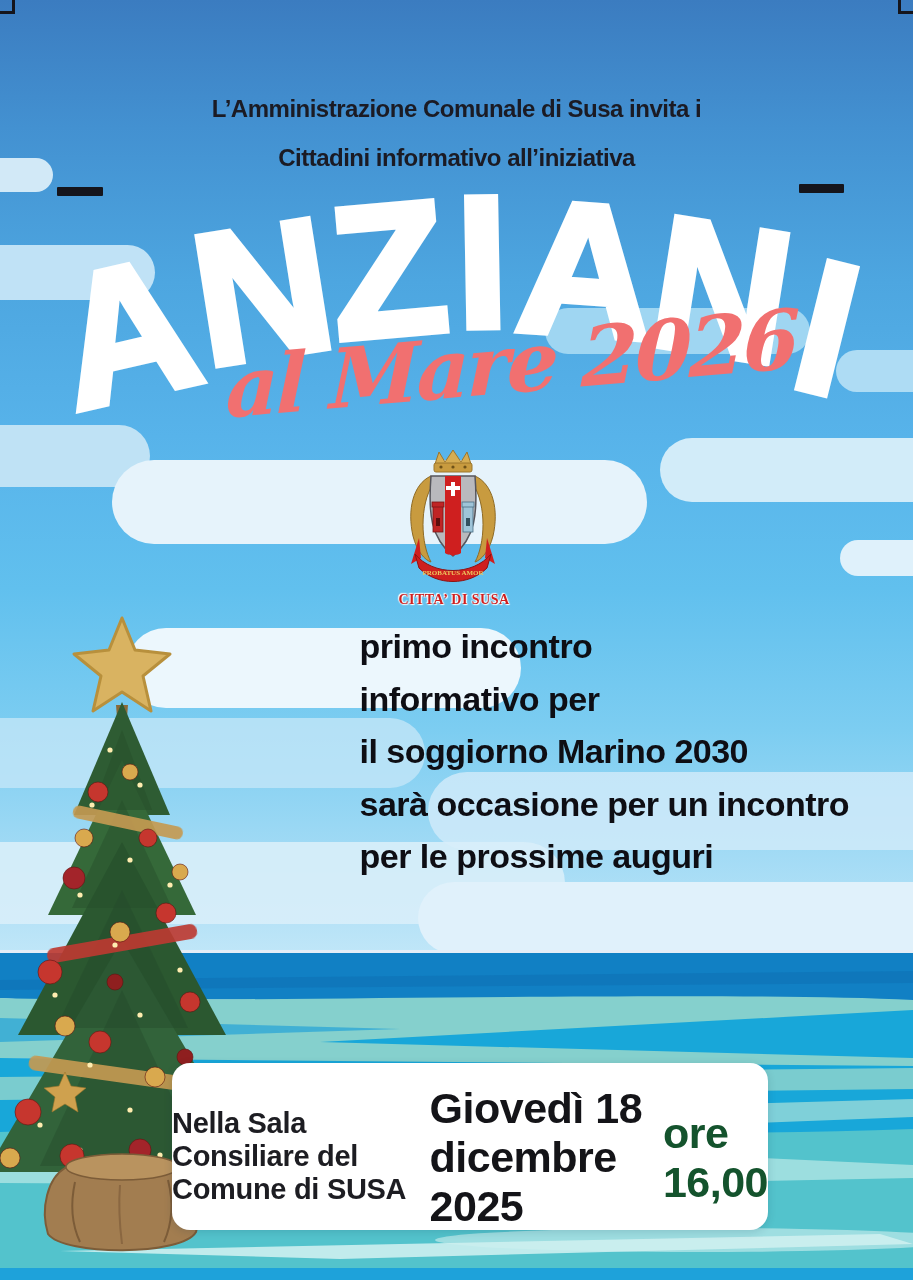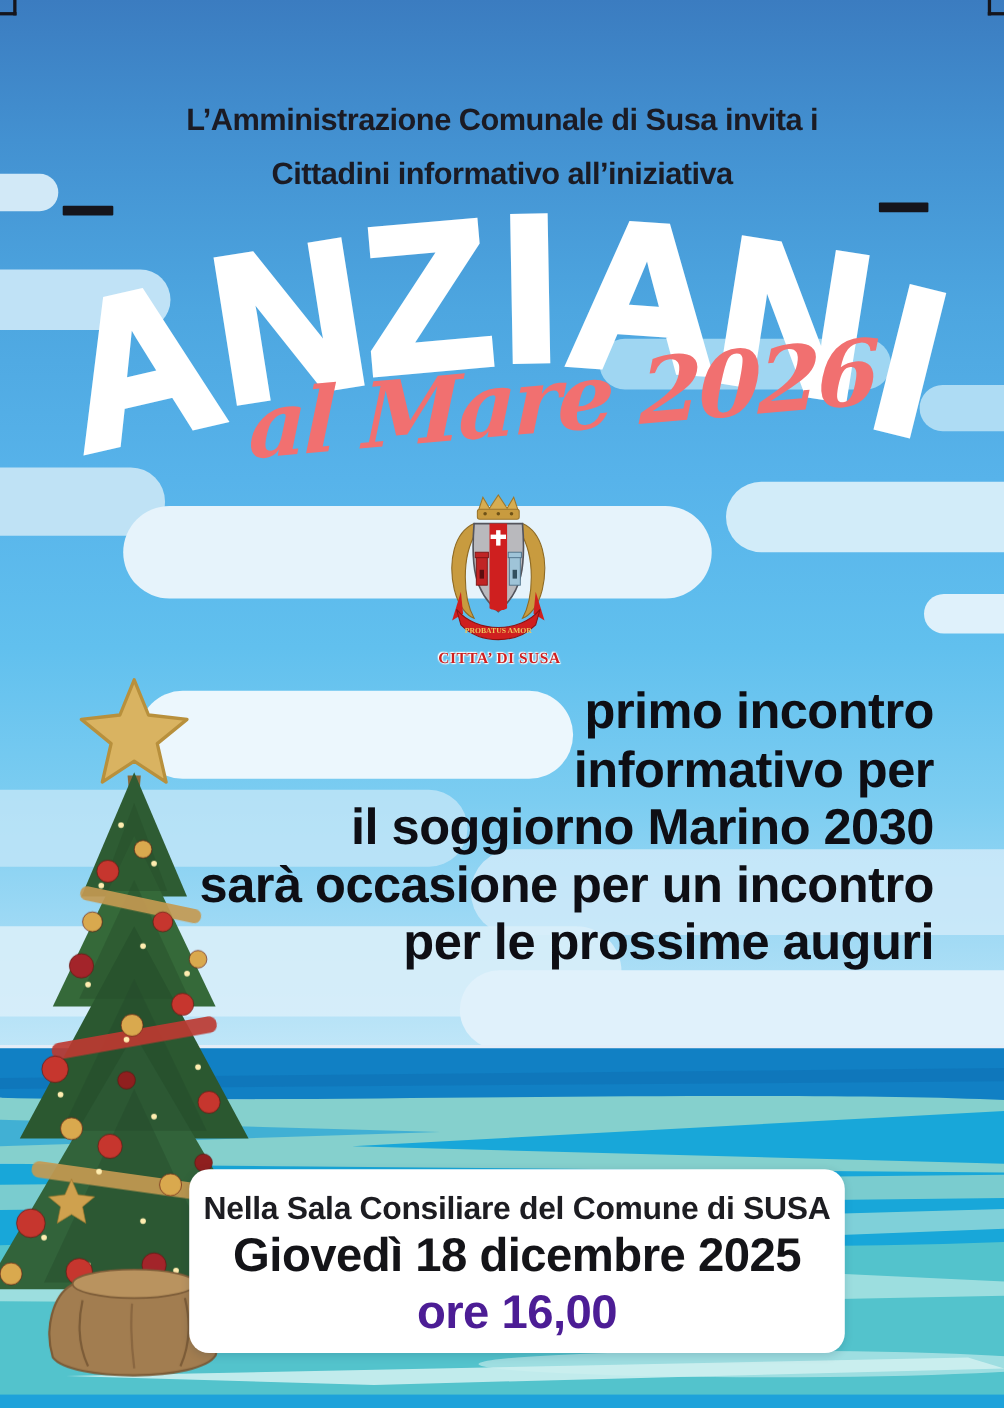--- a/index.html
+++ b/index.html
@@ -26,21 +26,21 @@
   .crop{position:absolute;width:12px;height:11px;border:0 solid var(--ink,#15151c);}
   .crop.tl{left:0;top:0;border-right-width:3px;border-bottom-width:3px;}
   .crop.tr{right:0;top:0;border-left-width:3px;border-bottom-width:3px;}
   .crop.bl{left:0;bottom:0;border-right-width:3px;border-top-width:3px;}
   .crop.br{right:0;bottom:0;border-left-width:3px;border-top-width:3px;}
   .dash{position:absolute;height:9px;background:var(--ink,#15151c);border-radius:1px;}
   .dash.left{left:57px;top:187px;width:46px;}
   .dash.right{left:799px;top:184px;width:45px;}
 
   .header{position:absolute;left:0;top:84px;width:100%;text-align:center;
-    color:var(--ink-text,#1b1b24);font-weight:700;font-size:28px;line-height:49px;letter-spacing:-.5px;}
+    color:var(--ink-text,#1b1b24);font-weight:700;font-size:24px;line-height:49px;letter-spacing:-.5px;}
 
   .title-row{position:absolute;left:0;top:182px;width:100%;display:flex;justify-content:center;
     align-items:flex-start;z-index:2;}
   .title-row .L{display:inline-block;color:#fff;font-weight:900;font-size:188px;line-height:1;
     -webkit-text-stroke:7px #ffffff;text-shadow:0 0 2px rgba(255,255,255,.85);}
   .l0{transform:translateY(56px) rotate(-13deg);}
   .l1{transform:translateY(16px) rotate(-9deg);}
   .l2{transform:translateY(-6px) rotate(-5deg);}
   .l3{transform:translateY(-14px) rotate(-1deg);margin:0 10px;}
   .l4{transform:translateY(-6px) rotate(4deg);}
@@ -50,32 +50,32 @@
   .subtitle{position:absolute;left:225px;top:316px;width:560px;text-align:center;z-index:3;
     font-family:"DejaVu Serif",serif;font-style:italic;font-weight:bold;font-size:82px;
     color:var(--coral,#f17070);transform:rotate(-5deg) skewX(-6deg);letter-spacing:-3px;white-space:nowrap;}
 
   .crest{position:absolute;left:399px;top:440px;width:108px;height:152px;z-index:2;}
   .crest-caption{position:absolute;left:364px;top:592px;width:180px;text-align:center;z-index:2;
     font-family:"Liberation Serif",serif;font-weight:700;font-size:14px;letter-spacing:.5px;
     color:var(--crest-red,#d01f1f);
     text-shadow:0 0 2px #fff,0 0 2px #fff,1px 1px 1px #fff,-1px -1px 1px #fff;}
 
-  .body-block{position:absolute;right:64px;top:620px;text-align:right;z-index:4;
-    color:#0e0e14;font-weight:700;font-size:46px;line-height:52.5px;letter-spacing:-.5px;}
+  .body-block{position:absolute;right:64px;top:620px;text-align:left;z-index:4;
+    color:#0e0e14;font-weight:700;font-size:34px;line-height:52.5px;letter-spacing:-.5px;}
 
   .sea{position:absolute;left:0;bottom:0;width:913px;height:330px;z-index:3;}
   .tree{position:absolute;left:-20px;top:610px;width:300px;height:652px;z-index:5;}
 
   .info-box{position:absolute;left:172px;top:1063px;width:596px;height:167px;z-index:6;
     background:var(--box-bg,#ffffff);border-radius:18px;box-shadow:0 2px 8px rgba(0,40,70,.15);
-    display:flex;flex-direction:column;align-items:center;justify-content:flex-start;padding-top:20px;box-sizing:border-box;}
+    display:flex;align-items:center;justify-content:flex-start;padding-top:20px;box-sizing:border-box;}
   .info-box .venue{font-size:29px;font-weight:600;color:#1d1d22;letter-spacing:-.3px;}
   .info-box .date{margin-top:1px;font-size:43px;font-weight:800;color:#141418;letter-spacing:-.5px;}
-  .info-box .time{margin-top:3px;font-size:43px;font-weight:800;color:#4c1d95;letter-spacing:-.5px;}
+  .info-box .time{margin-top:3px;font-size:43px;font-weight:800;color:#14532d;letter-spacing:-.5px;}
 </style>
 </head>
 <body>
 
 <div class="poster">
 
   <div class="cloud c1"></div>
   <div class="cloud c2"></div>
   <div class="cloud c3"></div>
   <div class="cloud c4"></div>

